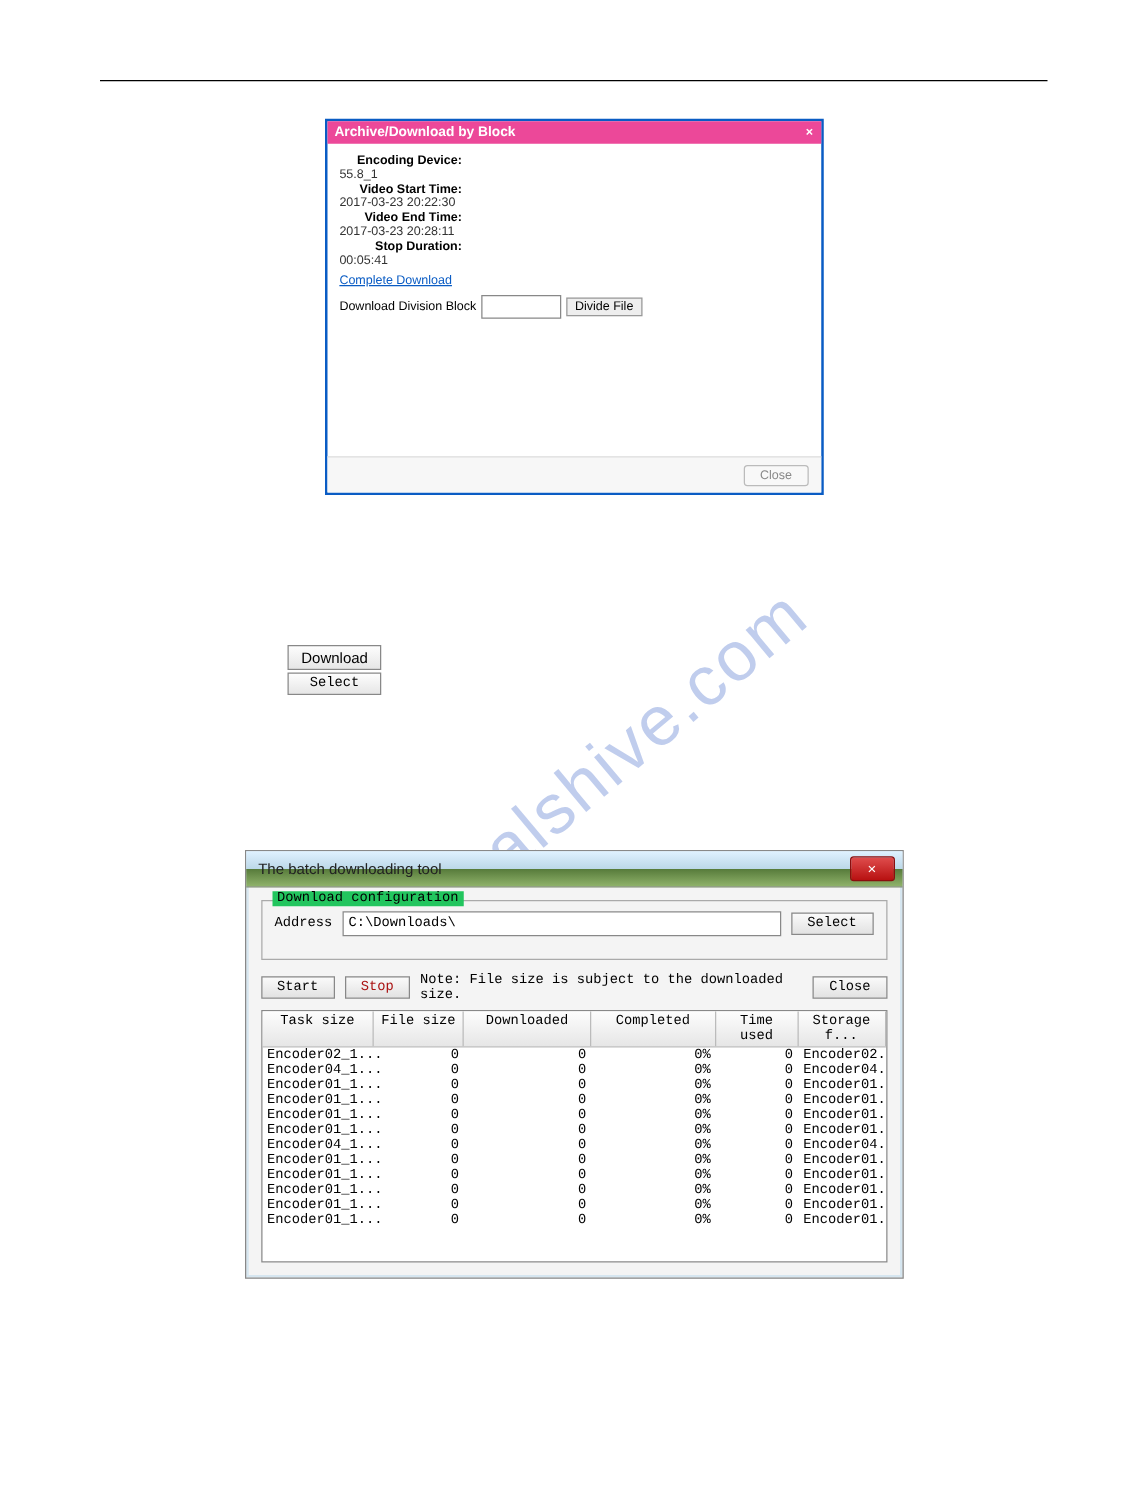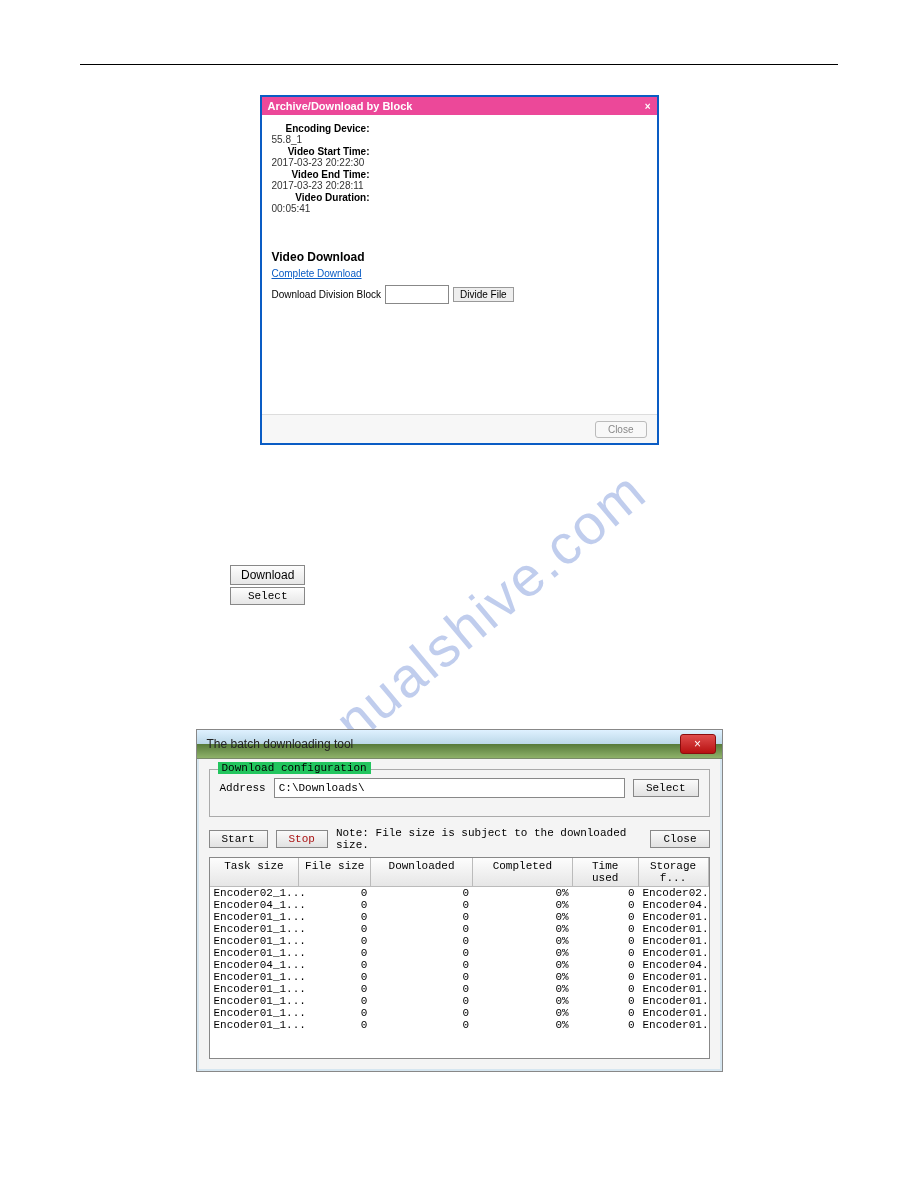--- a/index.html
+++ b/index.html
@@ -328,25 +328,24 @@
       </div>
       <div class="kv">
         <div class="k">Video Start Time:</div>
         <div class="v">2017-03-23 20:22:30</div>
       </div>
       <div class="kv">
         <div class="k">Video End Time:</div>
         <div class="v">2017-03-23 20:28:11</div>
       </div>
       <div class="kv">
-        <div class="k">Video Duration:</div>
+        <div class="k">Stop Duration:</div>
         <div class="v">00:05:41</div>
       </div>
 
-      <div class="dlg1-section">Video Download</div>
       <a class="link-complete">Complete Download</a>
       <div class="dlb-row">
         <span>Download Division Block</span>
         <input type="text" style="">
         <button>Divide File</button>
       </div>
     </div>
     <div class="dlg1-footer">
       <button>Close</button>
     </div>

